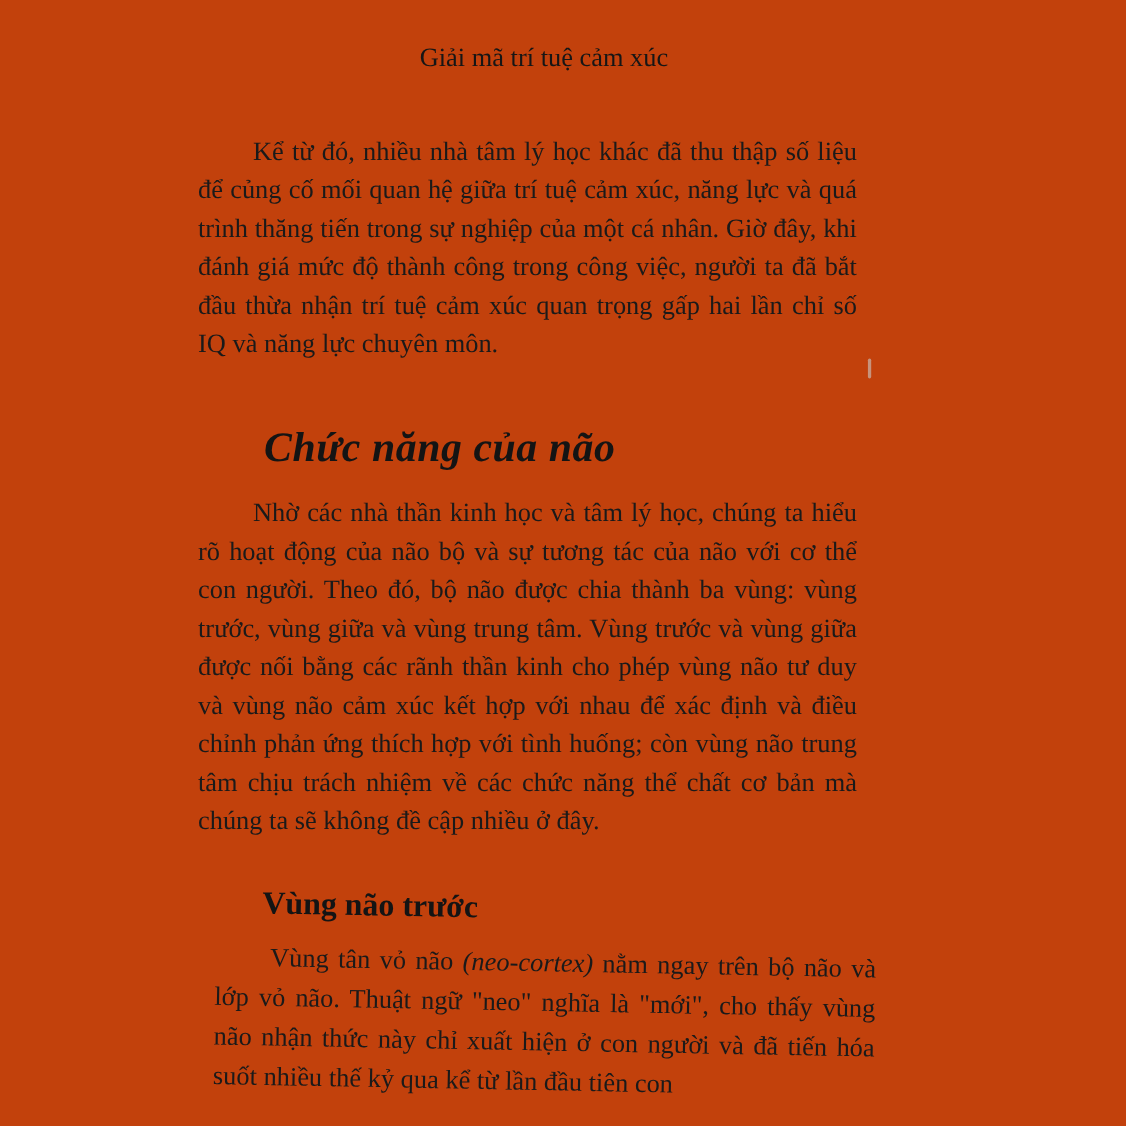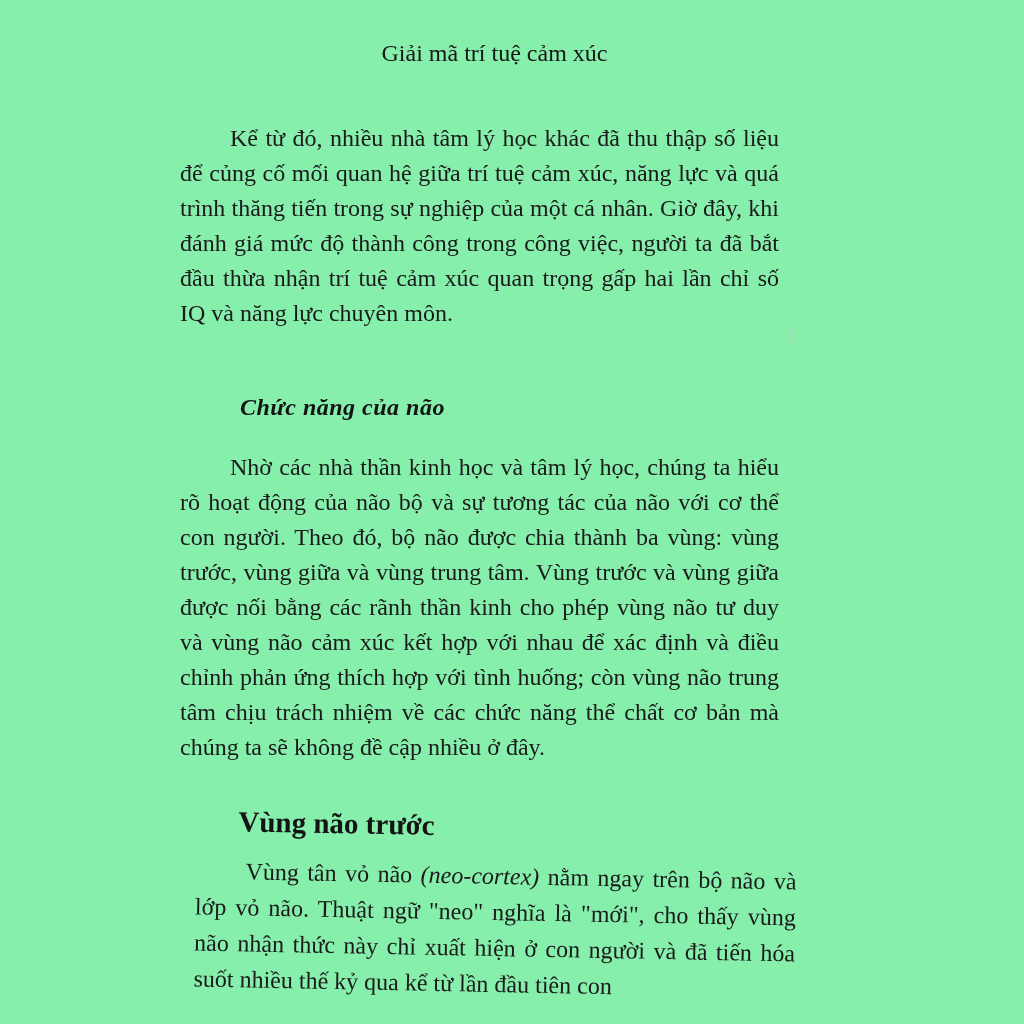--- a/index.html
+++ b/index.html
@@ -11,21 +11,21 @@
     height: 1024px;
     background: #ffffff;
     font-family: "Liberation Serif", "DejaVu Serif", serif;
     color: #1b1b1b;
     overflow: hidden;
   }
   .page {
     position: relative;
     width: 1024px;
     height: 1024px;
-    background: #86efac;
+    background: #c2410c;
   }
   .running-head {
     position: absolute;
     top: 38px;
     left: 195px;
     width: 599px;
     text-align: center;
     font-size: 24px;
     line-height: 30px;
     color: #161616;
@@ -41,21 +41,21 @@
     text-indent: 50px;
     color: #1a1a1a;
   }
   #p1 { top: 121px; }
   #p2 { top: 450px; }
   .chapter-heading {
     position: absolute;
     top: 384px;
     left: 240px;
     margin: 0;
-    font-size: 24px;
+    font-size: 38px;
     line-height: 46px;
     font-style: italic;
     font-weight: 700;
     color: #141414;
     letter-spacing: 0.5px;
   }
   .bottom-block {
     position: absolute;
     top: 808px;
     left: 195px;

